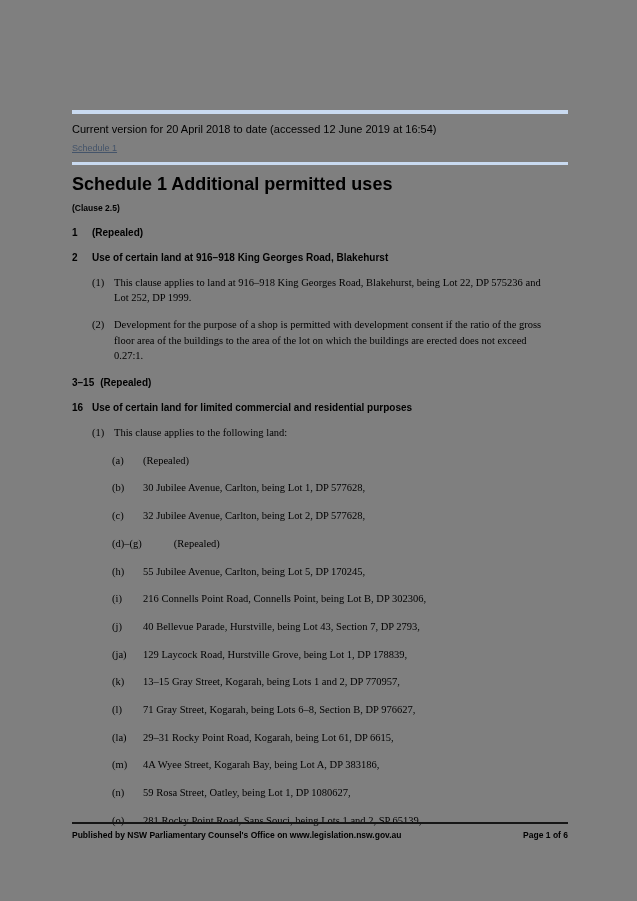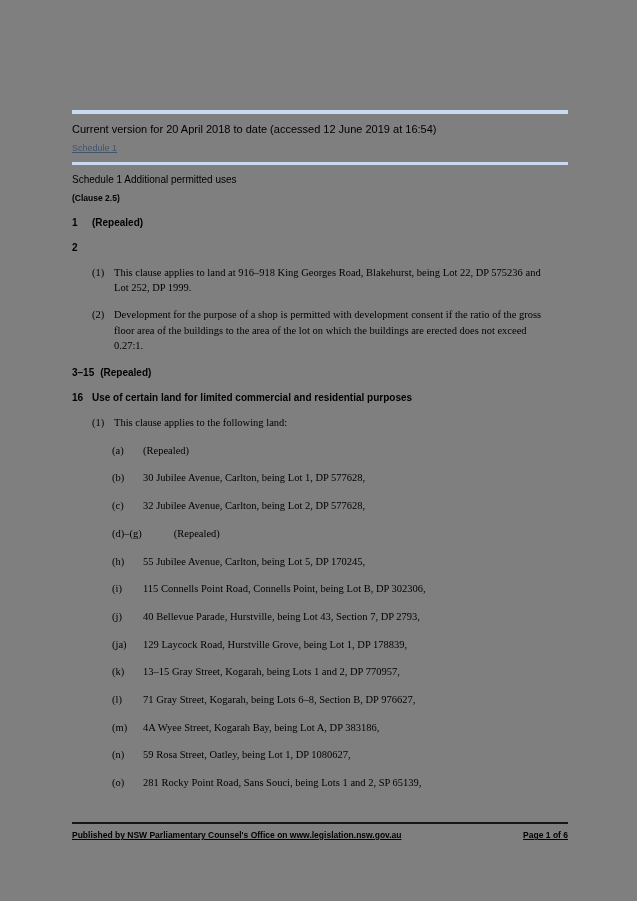--- a/index.html
+++ b/index.html
@@ -49,22 +49,22 @@
     display: inline-block;
     margin-top: 8px;
     font-size: 9px;
     color: #44546a;
     text-decoration: underline;
     cursor: pointer;
   }
   .rule2 { margin-top: 7px; }
   .schedule-heading {
     margin: 9px 0 0 0;
-    font-size: 10px;
-    font-weight: normal;
+    font-size: 18px;
+    font-weight: bold;
     font-family: "Liberation Sans", sans-serif;
   }
   .clause-ref {
     margin-top: 8px;
     font-size: 8.5px;
     font-weight: bold;
   }
   .clause-row {
     display: flex;
     margin-top: 14px;
@@ -116,21 +116,20 @@
   .footer-rule {
     height: 2px;
     background: #161616;
   }
   .footer-row {
     display: flex;
     justify-content: space-between;
     margin-top: 6px;
     font-size: 8.5px;
     font-weight: 600;
-    text-decoration: underline;
   }
 </style>
 </head>
 <body>
 
 <div class="canvas">
   <div class="content">
 
     <div class="rule-blue"></div>
 
@@ -147,20 +146,21 @@
 
     
     <div class="clause-row">
       <span class="clause-num">1</span>
       <span class="clause-title">(Repealed)</span>
     </div>
 
     
     <div class="clause-row">
       <span class="clause-num">2</span>
+      <span class="clause-title">Use of certain land at 916–918 King Georges Road, Blakehurst</span>
     </div>
     <div class="sub-row">
       <span class="sub-label">(1)</span>
       <span class="sub-text">This clause applies to land at 916–918 King Georges Road, Blakehurst, being Lot 22, DP 575236 and Lot 252, DP 1999.</span>
     </div>
     <div class="sub-row">
       <span class="sub-label">(2)</span>
       <span class="sub-text">Development for the purpose of a shop is permitted with development consent if the ratio of the gross floor area of the buildings to the area of the lot on which the buildings are erected does not exceed 0.27:1.</span>
     </div>
 
@@ -195,37 +195,41 @@
     <div class="item-row">
       <span class="item-label wide">(d)–(g)</span>
       <span class="item-text">(Repealed)</span>
     </div>
     <div class="item-row">
       <span class="item-label">(h)</span>
       <span class="item-text">55 Jubilee Avenue, Carlton, being Lot 5, DP 170245,</span>
     </div>
     <div class="item-row">
       <span class="item-label">(i)</span>
-      <span class="item-text">115 Connells Point Road, Connells Point, being Lot B, DP 302306,</span>
+      <span class="item-text">216 Connells Point Road, Connells Point, being Lot B, DP 302306,</span>
     </div>
     <div class="item-row">
       <span class="item-label">(j)</span>
       <span class="item-text">40 Bellevue Parade, Hurstville, being Lot 43, Section 7, DP 2793,</span>
     </div>
     <div class="item-row">
       <span class="item-label">(ja)</span>
       <span class="item-text">129 Laycock Road, Hurstville Grove, being Lot 1, DP 178839,</span>
     </div>
     <div class="item-row">
       <span class="item-label">(k)</span>
       <span class="item-text">13–15 Gray Street, Kogarah, being Lots 1 and 2, DP 770957,</span>
     </div>
     <div class="item-row">
       <span class="item-label">(l)</span>
       <span class="item-text">71 Gray Street, Kogarah, being Lots 6–8, Section B, DP 976627,</span>
+    </div>
+    <div class="item-row">
+      <span class="item-label">(la)</span>
+      <span class="item-text">29–31 Rocky Point Road, Kogarah, being Lot 61, DP 6615,</span>
     </div>
     <div class="item-row">
       <span class="item-label">(m)</span>
       <span class="item-text">4A Wyee Street, Kogarah Bay, being Lot A, DP 383186,</span>
     </div>
     <div class="item-row">
       <span class="item-label">(n)</span>
       <span class="item-text">59 Rosa Street, Oatley, being Lot 1, DP 1080627,</span>
     </div>
     <div class="item-row">

